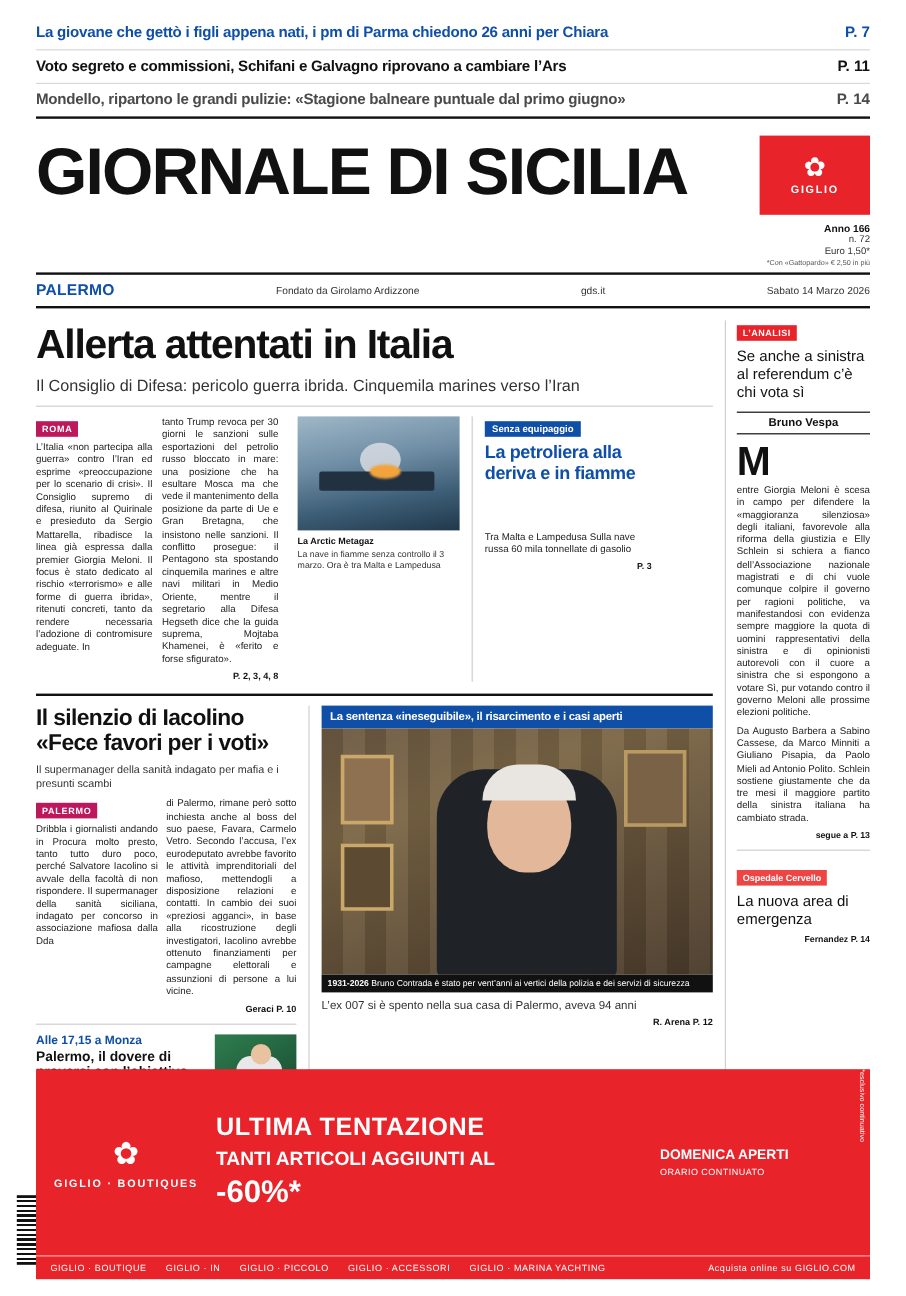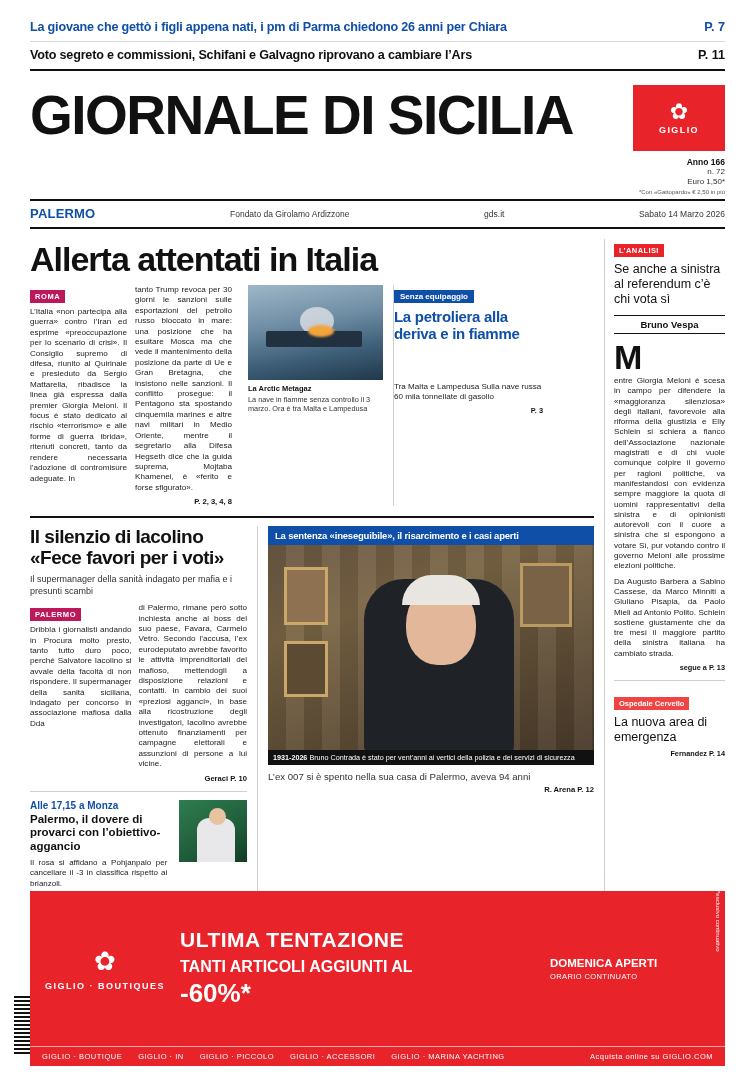--- a/index.html
+++ b/index.html
@@ -103,21 +103,21 @@
     position:absolute; left:52px; top:22px; width:34px; height:28px;
     background:rgba(230,230,235,0.75); border-radius:50%;
   }
   .photo-sea .glow {
     position:absolute; left:60px; top:40px; width:26px; height:12px;
     background:#f2a33c; border-radius:50%; filter:blur(1px);
   }
   .cap-title { font-size:7.5px; font-weight:bold; margin-top:4px; line-height:9px; }
   .cap-txt { font-size:7.3px; line-height:9px; color:#333; margin-top:2px; }
 
-  .side-box { width:150px; margin-left:10px; border-left:1px solid #cfcfcf; }
+  .side-box { width:150px; margin-left:10px; border-left:1px solid #cfcfcf; padding-left:10px; }
   .side-kicker {
     font-size:8px; font-weight:bold; color:#fff; background:#0f4fa8;
     display:inline-block; padding:2px 6px; margin-bottom:5px;
   }
   .side-title { font-size:15px; font-weight:bold; color:#0f4fa8; line-height:17px; letter-spacing:-0.3px; }
   .side-body { font-size:8.1px; line-height:10.4px; margin-top:40px; color:#222; }
   .side-ref { font-size:7.4px; font-weight:bold; text-align:right; margin-top:3px; }
 
   .rule { border-top:2px solid #111; margin:10px 0 8px 0; }
   .rule-thin { border-top:1px solid #cfcfcf; margin:8px 0; }
@@ -240,20 +240,24 @@
 
   <div class="teasers">
     <div class="teaser t-blue">
       <div class="teaser-text">La giovane che gettò i figli appena nati, i pm di Parma chiedono 26 anni per Chiara</div>
       <div class="teaser-page">P.  7</div>
     </div>
     <div class="teaser t-black">
       <div class="teaser-text">Voto segreto e commissioni, Schifani e Galvagno riprovano a cambiare l’Ars</div>
       <div class="teaser-page">P. 11</div>
     </div>
+    <div class="teaser t-gray">
+      <div class="teaser-text">Mondello, ripartono le grandi pulizie: «Stagione balneare puntuale dal primo giugno»</div>
+      <div class="teaser-page">P. 14</div>
+    </div>
   </div>
 
   <div class="masthead">
     <div class="logo-title">GIORNALE DI SICILIA</div>
     <div class="masthead-right">
       <div class="giglio-box">
         <div class="giglio-mark">✿</div>
         <div class="giglio-name">GIGLIO</div>
       </div>
       <div class="issue-info">
@@ -270,20 +274,21 @@
     <div class="founder">Fondato da Girolamo Ardizzone</div>
     <div class="site">gds.it</div>
     <div class="date">Sabato 14 Marzo 2026</div>
   </div>
 
   <div class="content">
 
     <div class="left-col">
 
       <div class="headline">Allerta attentati in Italia</div>
+      <div class="subhead">Il Consiglio di Difesa: pericolo guerra ibrida. Cinquemila marines verso l’Iran</div>
 
       <div class="lead-wrap">
         <div class="lead-text">
           <div class="lead-col">
             <div class="kicker">ROMA</div>
             <div class="body-txt">L’Italia «non partecipa alla guerra» contro l’Iran ed esprime «preoccupazione per lo scenario di crisi». Il Consiglio supremo di difesa, riunito al Quirinale e presieduto da Sergio Mattarella, ribadisce la linea già espressa dalla premier Giorgia Meloni. Il focus è stato dedicato al rischio «terrorismo» e alle forme di guerra ibrida», ritenuti concreti, tanto da rendere necessaria l’adozione di contromisure adeguate. In</div>
           </div>
           <div class="lead-col">
             <div class="body-txt">tanto Trump revoca per 30 giorni le sanzioni sulle esportazioni del petrolio russo bloccato in mare: una posizione che ha esultare Mosca ma che vede il mantenimento della posizione da parte di Ue e Gran Bretagna, che insistono nelle sanzioni. Il conflitto prosegue: il Pentagono sta spostando cinquemila marines e altre navi militari in Medio Oriente, mentre il segretario alla Difesa Hegseth dice che la guida suprema, Mojtaba Khamenei, è «ferito e forse sfigurato».</div>
             <div class="ref">P. 2, 3, 4, 8</div>

